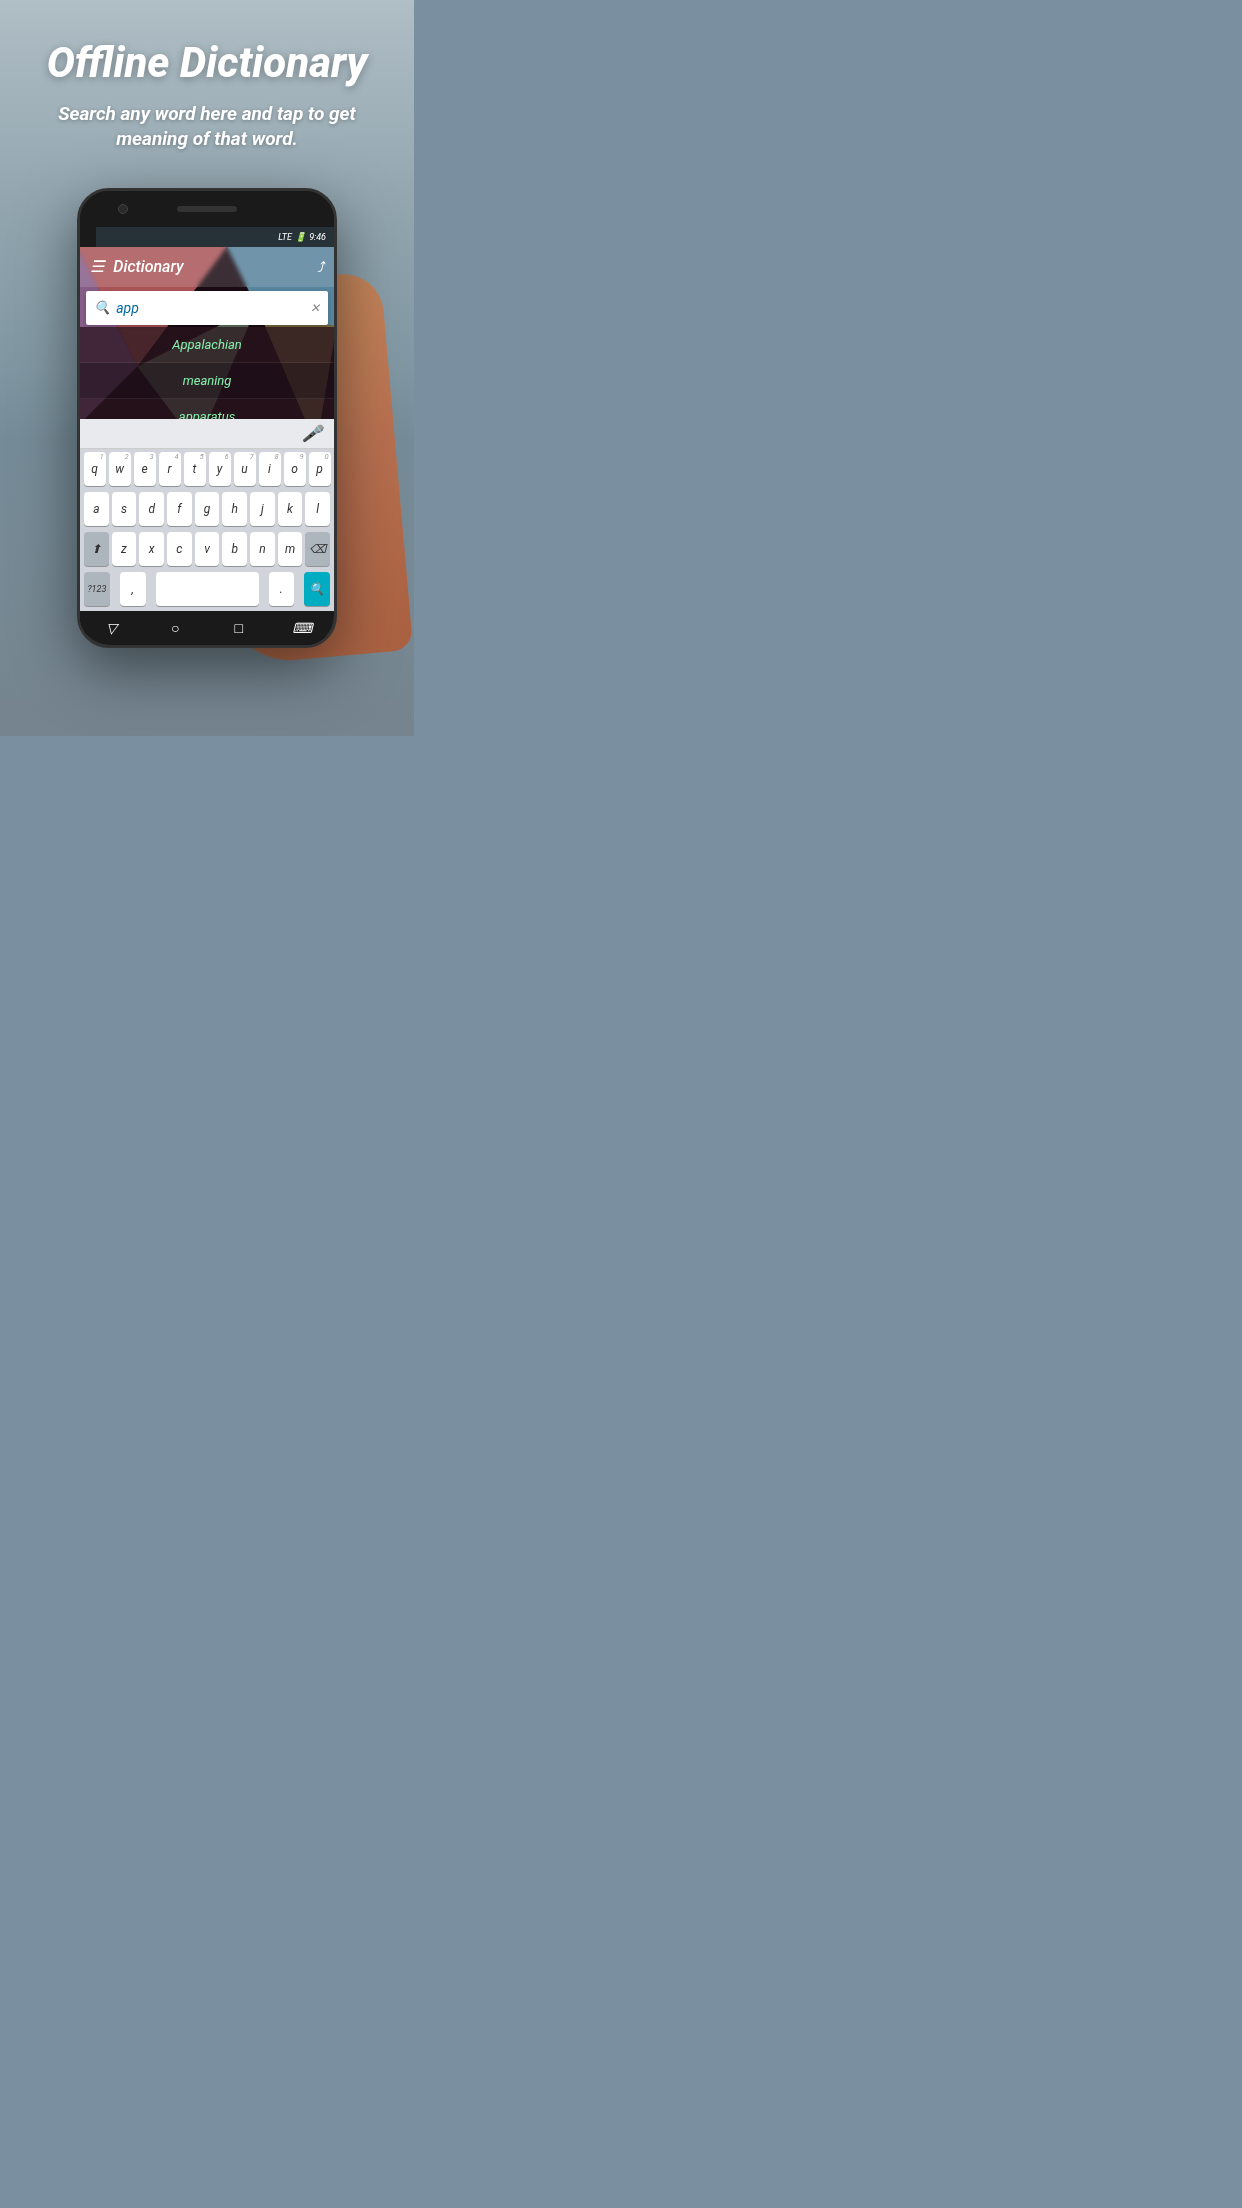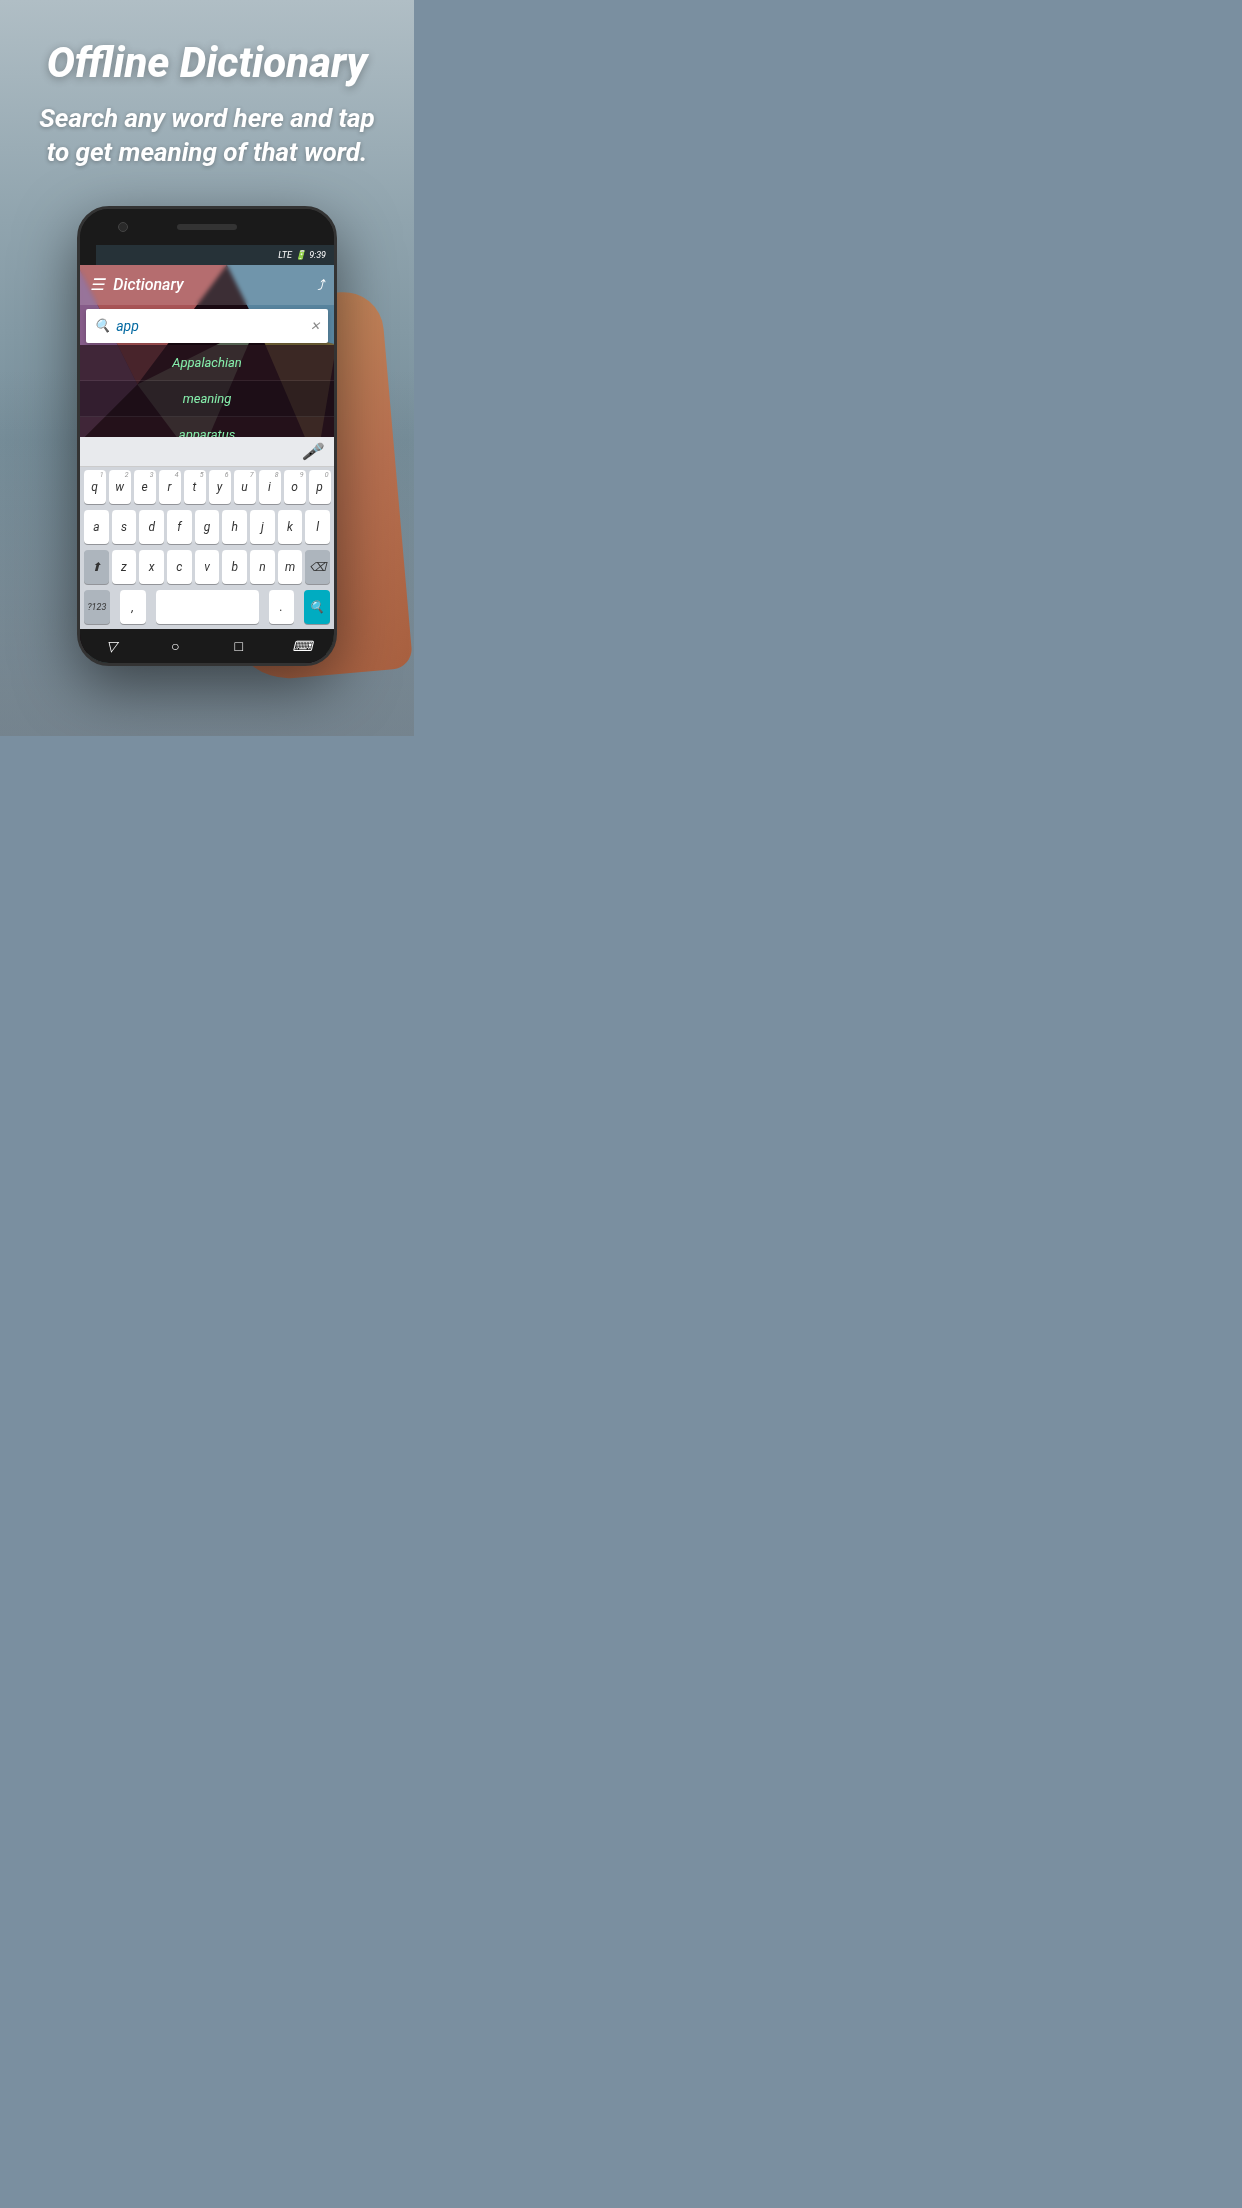--- a/index.html
+++ b/index.html
@@ -52,21 +52,21 @@
 
     .hero-title {
       font-size: 42px;
       font-weight: 800;
       line-height: 1.1;
       text-shadow: 0 2px 8px rgba(0,0,0,0.3);
       margin-bottom: 16px;
     }
 
     .hero-subtitle {
-      font-size: 26px;
+      font-size: 19px;
       font-weight: 700;
       line-height: 1.3;
       text-shadow: 0 1px 4px rgba(0,0,0,0.3);
       padding: 0 10px;
     }
 
     
     .phone-wrapper {
       margin-top: 16px;
       position: relative;
@@ -387,21 +387,21 @@
 
       <div class="phone-top">
         <div class="phone-camera"></div>
         <div class="phone-speaker"></div>
       </div>
 
       <div class="status-bar">
         <div class="status-icons">
           <span>LTE</span>
           <span>🔋</span>
-          <span>9:39</span>
+          <span>9:46</span>
         </div>
       </div>
 
       <div class="app-bg">
         <svg viewBox="0 0 260 400" preserveAspectRatio="xMidYMid slice" xmlns="http://www.w3.org/2000/svg">
           <rect width="260" height="400" fill="#1a0a12"></rect>
           <polygon points="0,0 150,0 60,120" fill="#e57373" opacity="0.7"></polygon>
           <polygon points="150,0 260,0 260,80 180,60" fill="#81d4fa" opacity="0.6"></polygon>
           <polygon points="60,120 180,60 120,200" fill="#a5d6a7" opacity="0.5"></polygon>
           <polygon points="0,0 60,120 0,180" fill="#ce93d8" opacity="0.6"></polygon>

